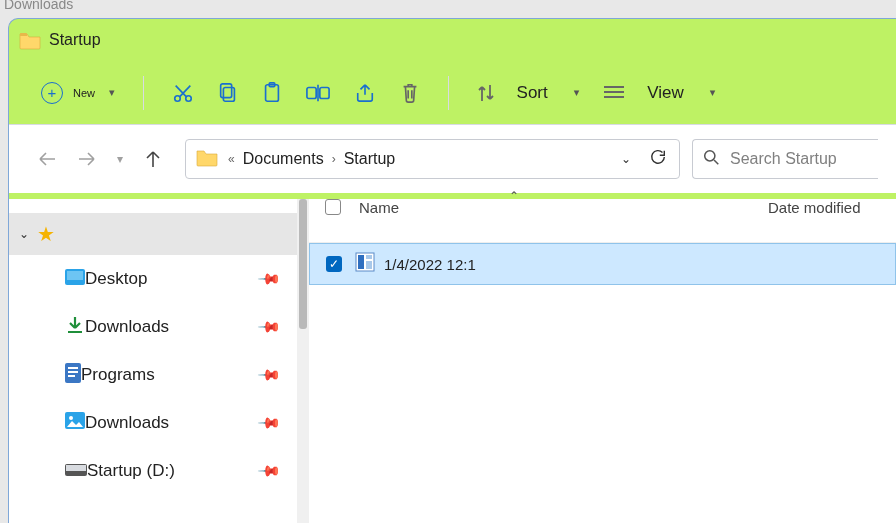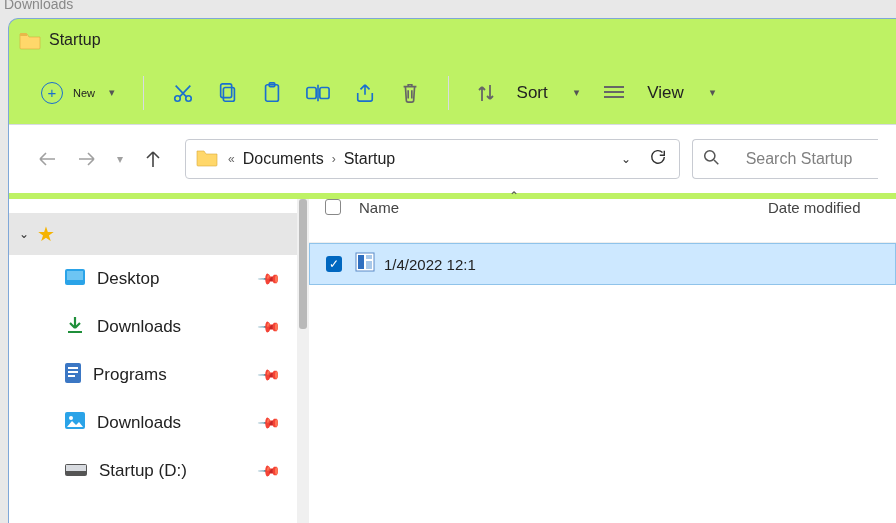--- a/index.html
+++ b/index.html
@@ -34,29 +34,29 @@
   .addr {
     flex: 1; display: flex; align-items: center; height: 40px;
     border: 1px solid #c8cbd2; border-radius: 4px; padding: 0 6px 0 10px; gap: 10px; background:#fff;
   }
   .addr .crumbs { display:flex; align-items:center; gap: 8px; font-size: 16px; color:#222; flex:1;}
   .addr .crumbs .sep { color:#666; font-size:12px; }
   .addr .ref { display:flex; gap: 18px; align-items:center; color:#333; padding-right:6px;}
   .searchbox {
     width: 186px; height: 40px; border: 1px solid #c8cbd2; border-left: 1px solid #c8cbd2; border-right:none; border-radius: 4px 0 0 4px; display:flex; align-items:center; padding: 0 10px; color:#777; background:#fff;
   }
-  .searchbox input { border:none; outline:none; font-size: 16px; color:#555; width: 100%; background:transparent;text-align:center; }
+  .searchbox input { border:none; outline:none; font-size: 16px; color:#555; width: 100%; background:transparent; }
   .searchbox input::placeholder { color:#808080; }
   .body { display:flex; position:absolute; top: 180px; left:0; right:0; bottom:0; background:#fff;}
   .sidebar { width: 300px; padding: 14px 0 0 0; position:relative; }
   .sidebar .scroll { position:absolute; top:0; right:0; width:12px; bottom:0; background:#f0f0f0;}
   .sidebar .scroll .thumb { position:absolute; top:0; left:2px; right:2px; height:130px; background:#b9b9b9; border-radius:3px;}
   .qa { display:flex; align-items:center; height:42px; padding: 0 10px; background:#e6e6e6; gap:8px; font-size:17px;}
   .qa .exp { font-size:12px;color:#333;}
-  .navitem { display:flex; align-items:center; height:48px; padding: 0 10px 0 56px; font-size:17px; color:#222; gap:12px; position:relative;}
+  .navitem { display:flex; align-items:center; height:48px; padding: 0 10px 0 56px; font-size:17px; color:#222; position:relative;}
   .navitem .pin { position:absolute; right:30px; color:#888; transform: rotate(45deg); font-size:15px;}
   .main { flex:1; position:relative; }
   .colhead { display:flex; align-items:flex-start; height:44px; padding: 0 10px; font-size:15px; color:#444; border-bottom: 1px solid #eee;}
   .colhead .chk { width:16px;height:16px;border:1.2px solid #888;border-radius:3px;margin:0 18px 0 6px;}
   .colhead .namecol { flex:1; position:relative;}
   .colhead .sortup { position:absolute; left:150px; top:-10px; font-size:12px; color:#555;}
   .colhead .datecol { width:118px; text-align:left;margin-left:9px;}
   .filerow {
     display:flex; align-items:center; height:42px; padding: 0 10px;
     background:#cde8ff; border:1px solid #8fc3ea; font-size:16px; color:#222;

